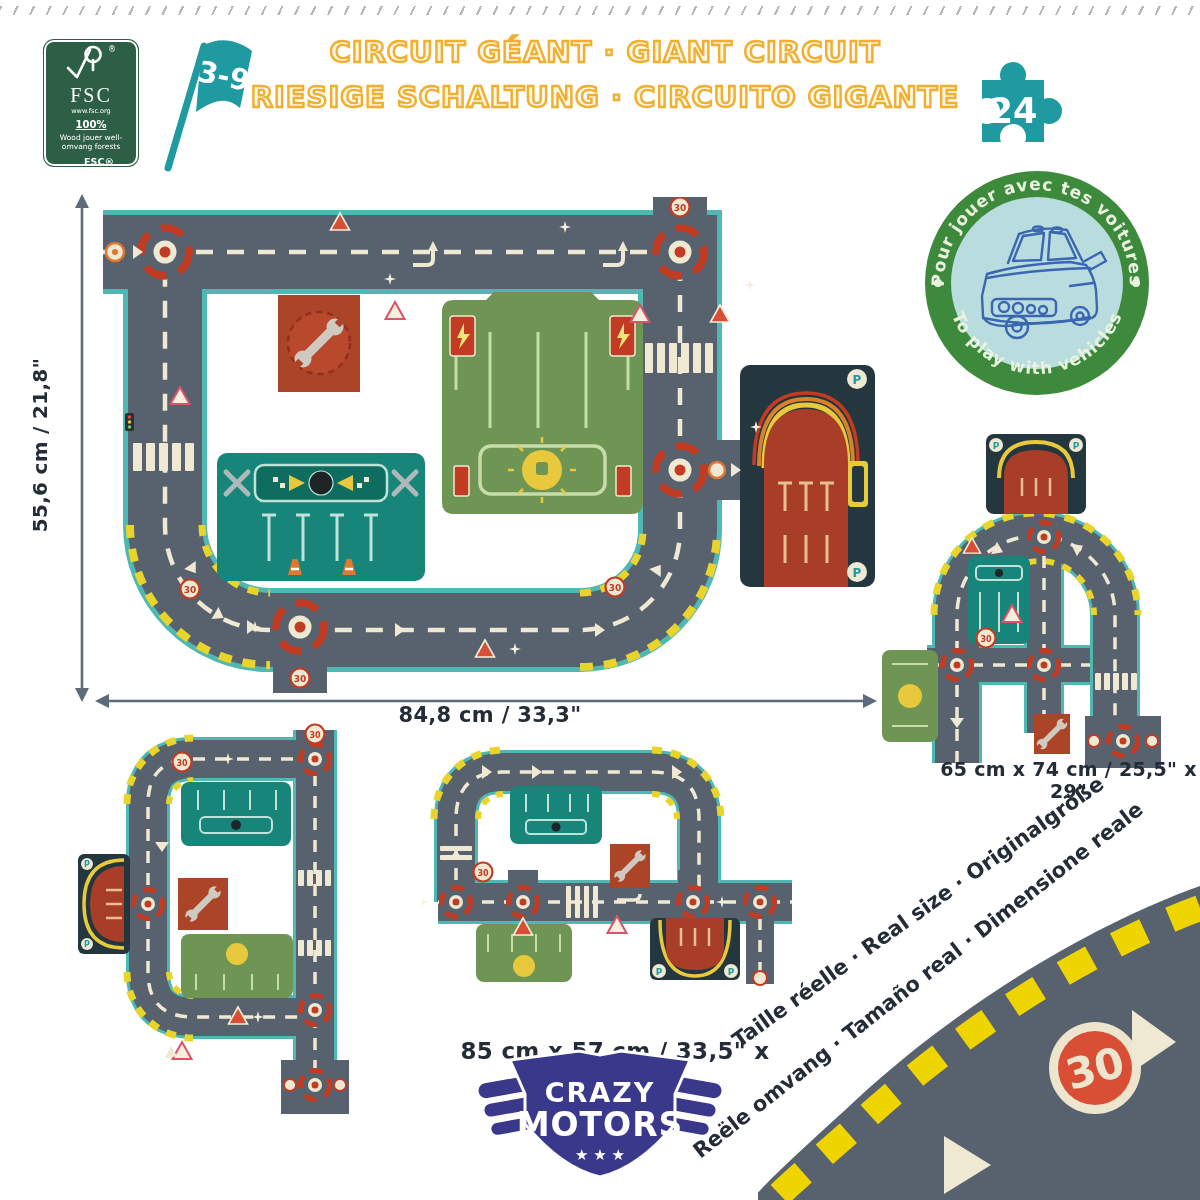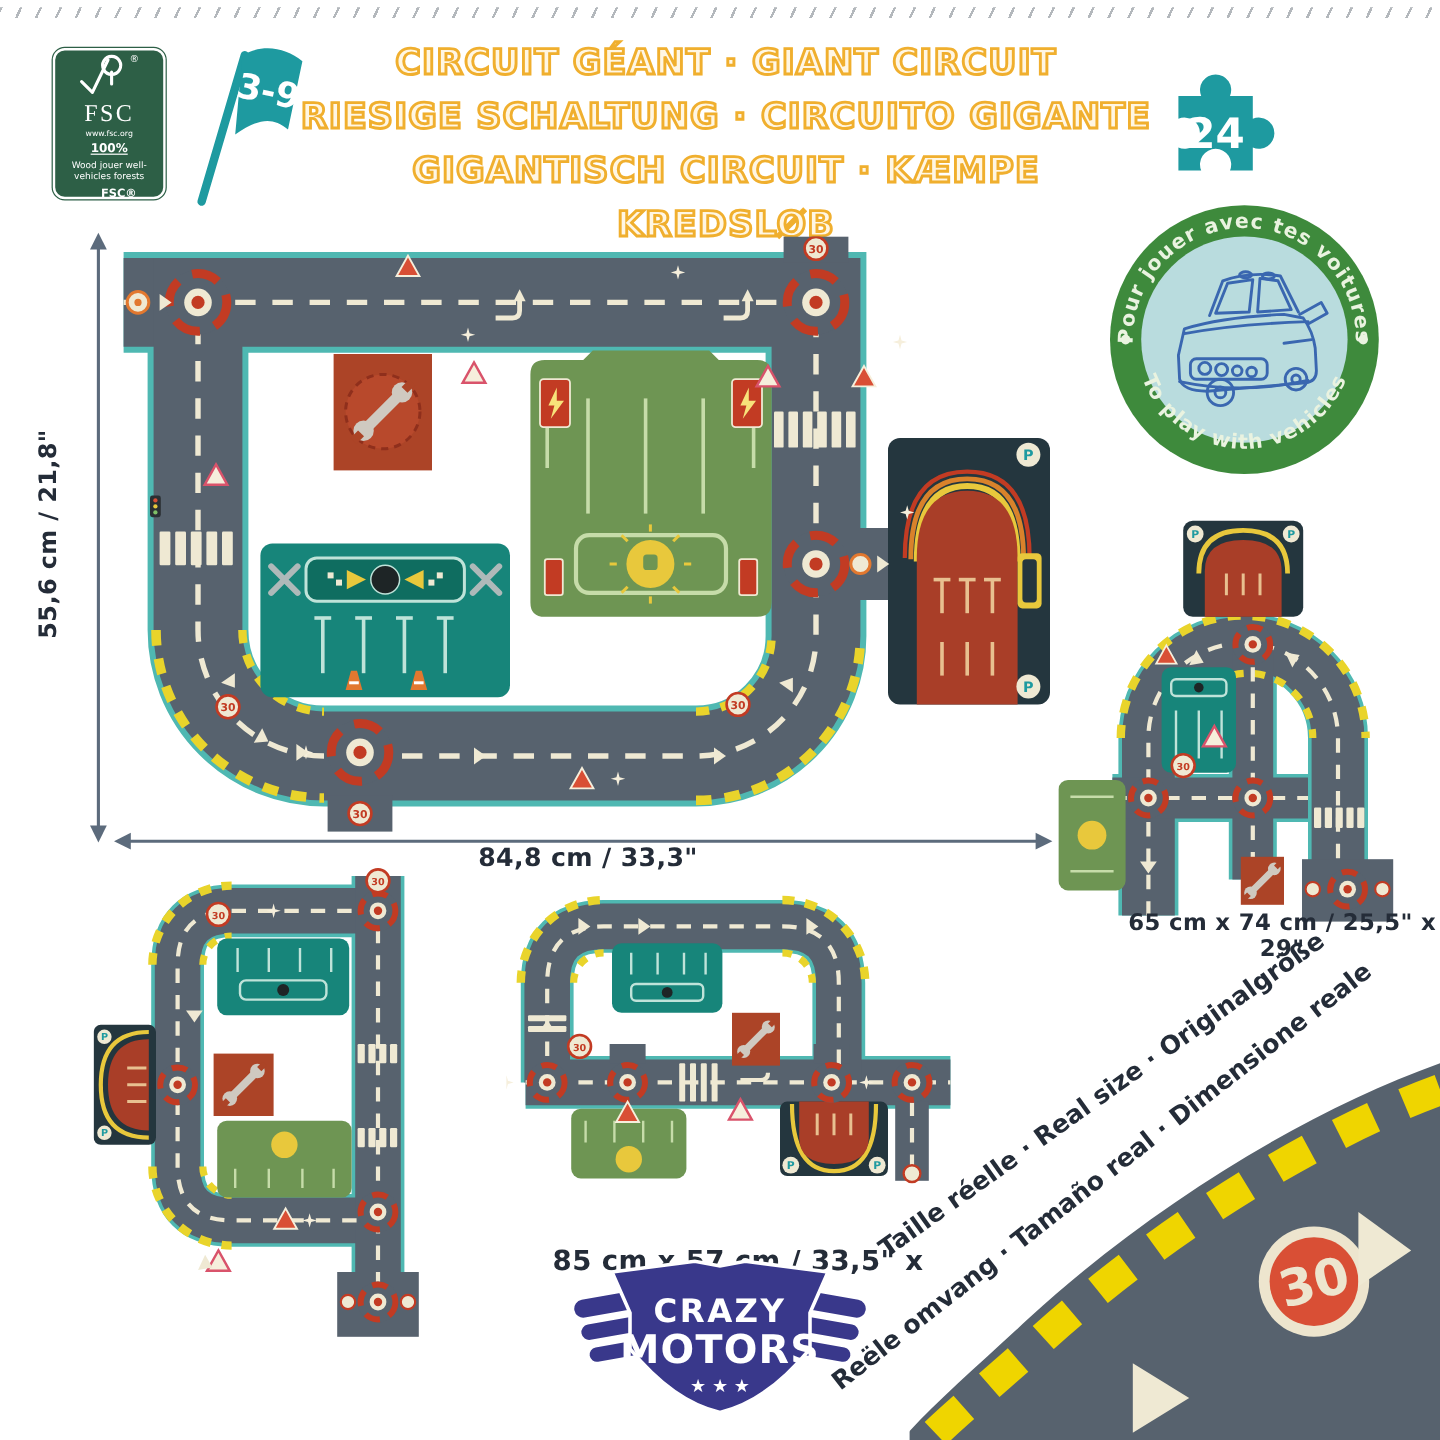--- a/index.html
+++ b/index.html
@@ -78,35 +78,34 @@
         <path d="M47,28 V18"></path>
         <path d="M47,20 a7.5,7.5 0 1 1 0.1,0"></path>
       </g>
       <text x="62" y="10" font-size="8" fill="#fff">®</text>
     </svg>
     <div class="fsc-brand">FSC</div>
     <div class="fsc-url">www.fsc.org</div>
     <div class="fsc-pct">100%</div>
     <div class="fsc-desc">
       <span>Wood jouer well-</span><br>
-      <span>vehicles forests</span>
+      <span>omvang forests</span>
     </div>
     <div class="fsc-lic">FSC® C074685</div>
   </div>
 
   <svg class="abs" style="left:146px;top:34px" width="114" height="142" viewBox="0 0 114 142">
     <path d="M22,134 L58,12" stroke="#1E9AA0" stroke-width="7" stroke-linecap="round"></path>
     <path d="M56,12 C74,2 92,6 106,17 L94,74 C80,62 68,66 50,78 Z" fill="#1E9AA0"></path>
     <text x="77" y="52" transform="rotate(12 77 46)" text-anchor="middle" font-size="29" font-weight="bold" fill="#fff">3-9</text>
   </svg>
 
   <div class="titles">
     <div class="title-line">CIRCUIT GÉANT · GIANT CIRCUIT</div>
     <div class="title-line">RIESIGE SCHALTUNG · CIRCUITO GIGANTE</div>
-    <div class="title-line">GIGANTISCH CIRCUIT · KÆMPE KREDSLØB</div>
   </div>
 
   <svg class="abs" style="left:952px;top:42px" width="122" height="118" viewBox="0 0 122 118">
     <path d="M30,38 h19 a13,13 0 1 1 24,0 h19 v19 a13,13 0 1 1 0,24 v19 h-19 a13,13 0 1 0 -24,0 h-19 v-19 a13,13 0 1 0 0,-24 z" fill="#1E9AA0"></path>
     <text x="61" y="81" text-anchor="middle" font-size="35" font-weight="bold" fill="#fff">24</text>
   </svg>
 
   <svg class="abs" style="left:920px;top:166px" width="234" height="234" viewBox="0 0 234 234">
     <circle cx="117" cy="117" r="112" fill="#3E8A3C"></circle>
     <circle cx="117" cy="117" r="86" fill="#B9DCDE"></circle>

